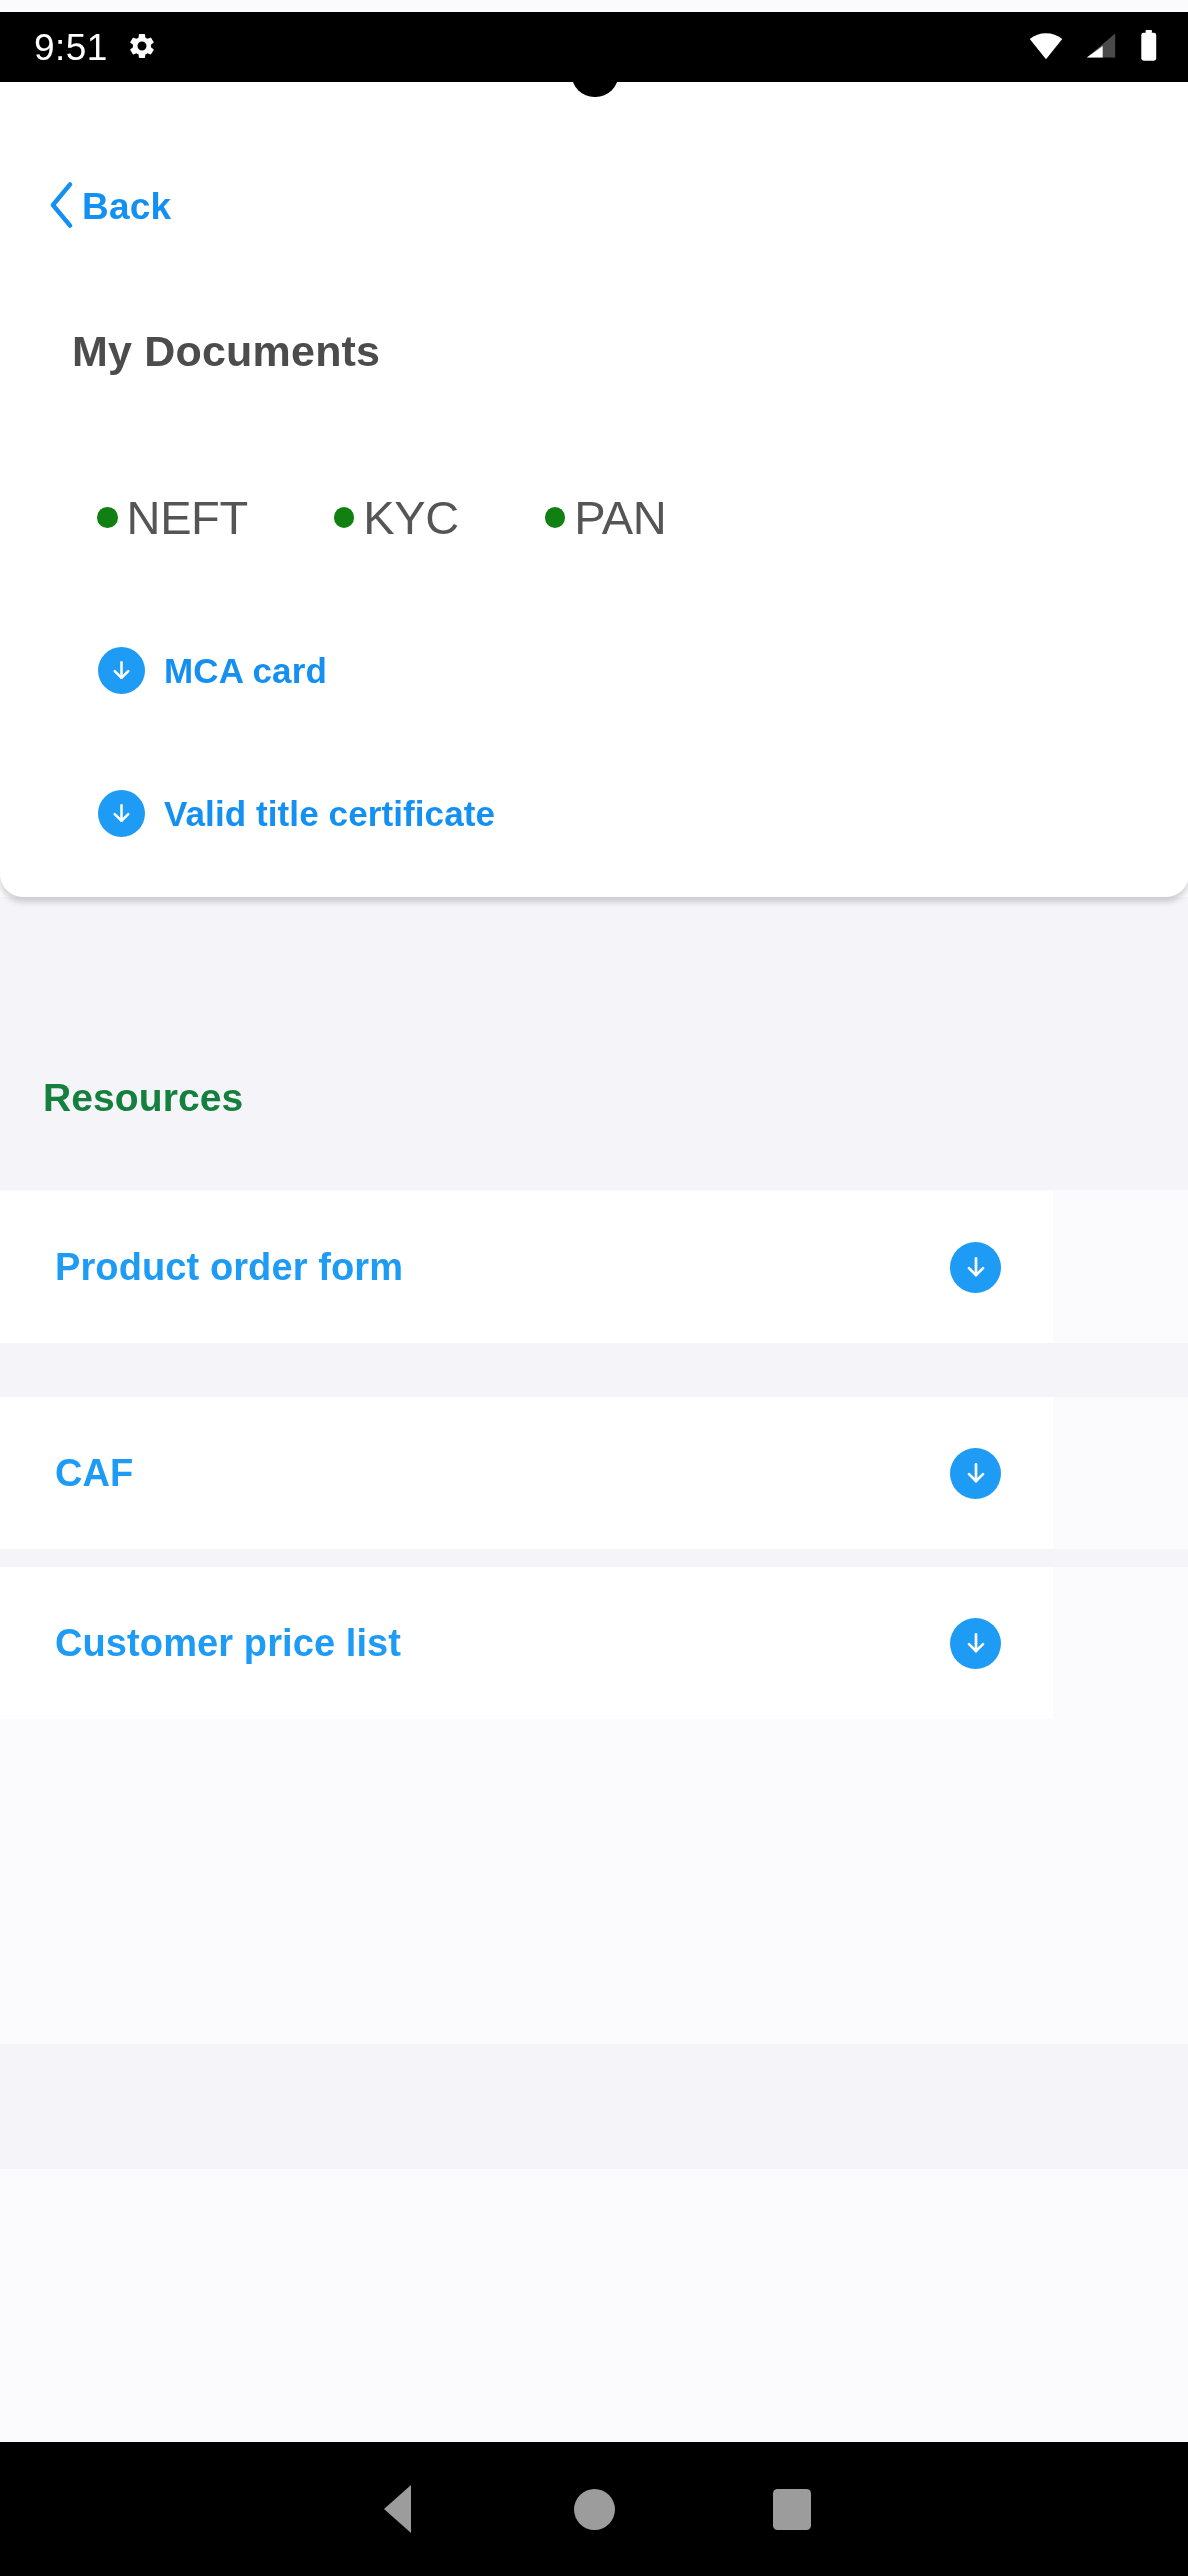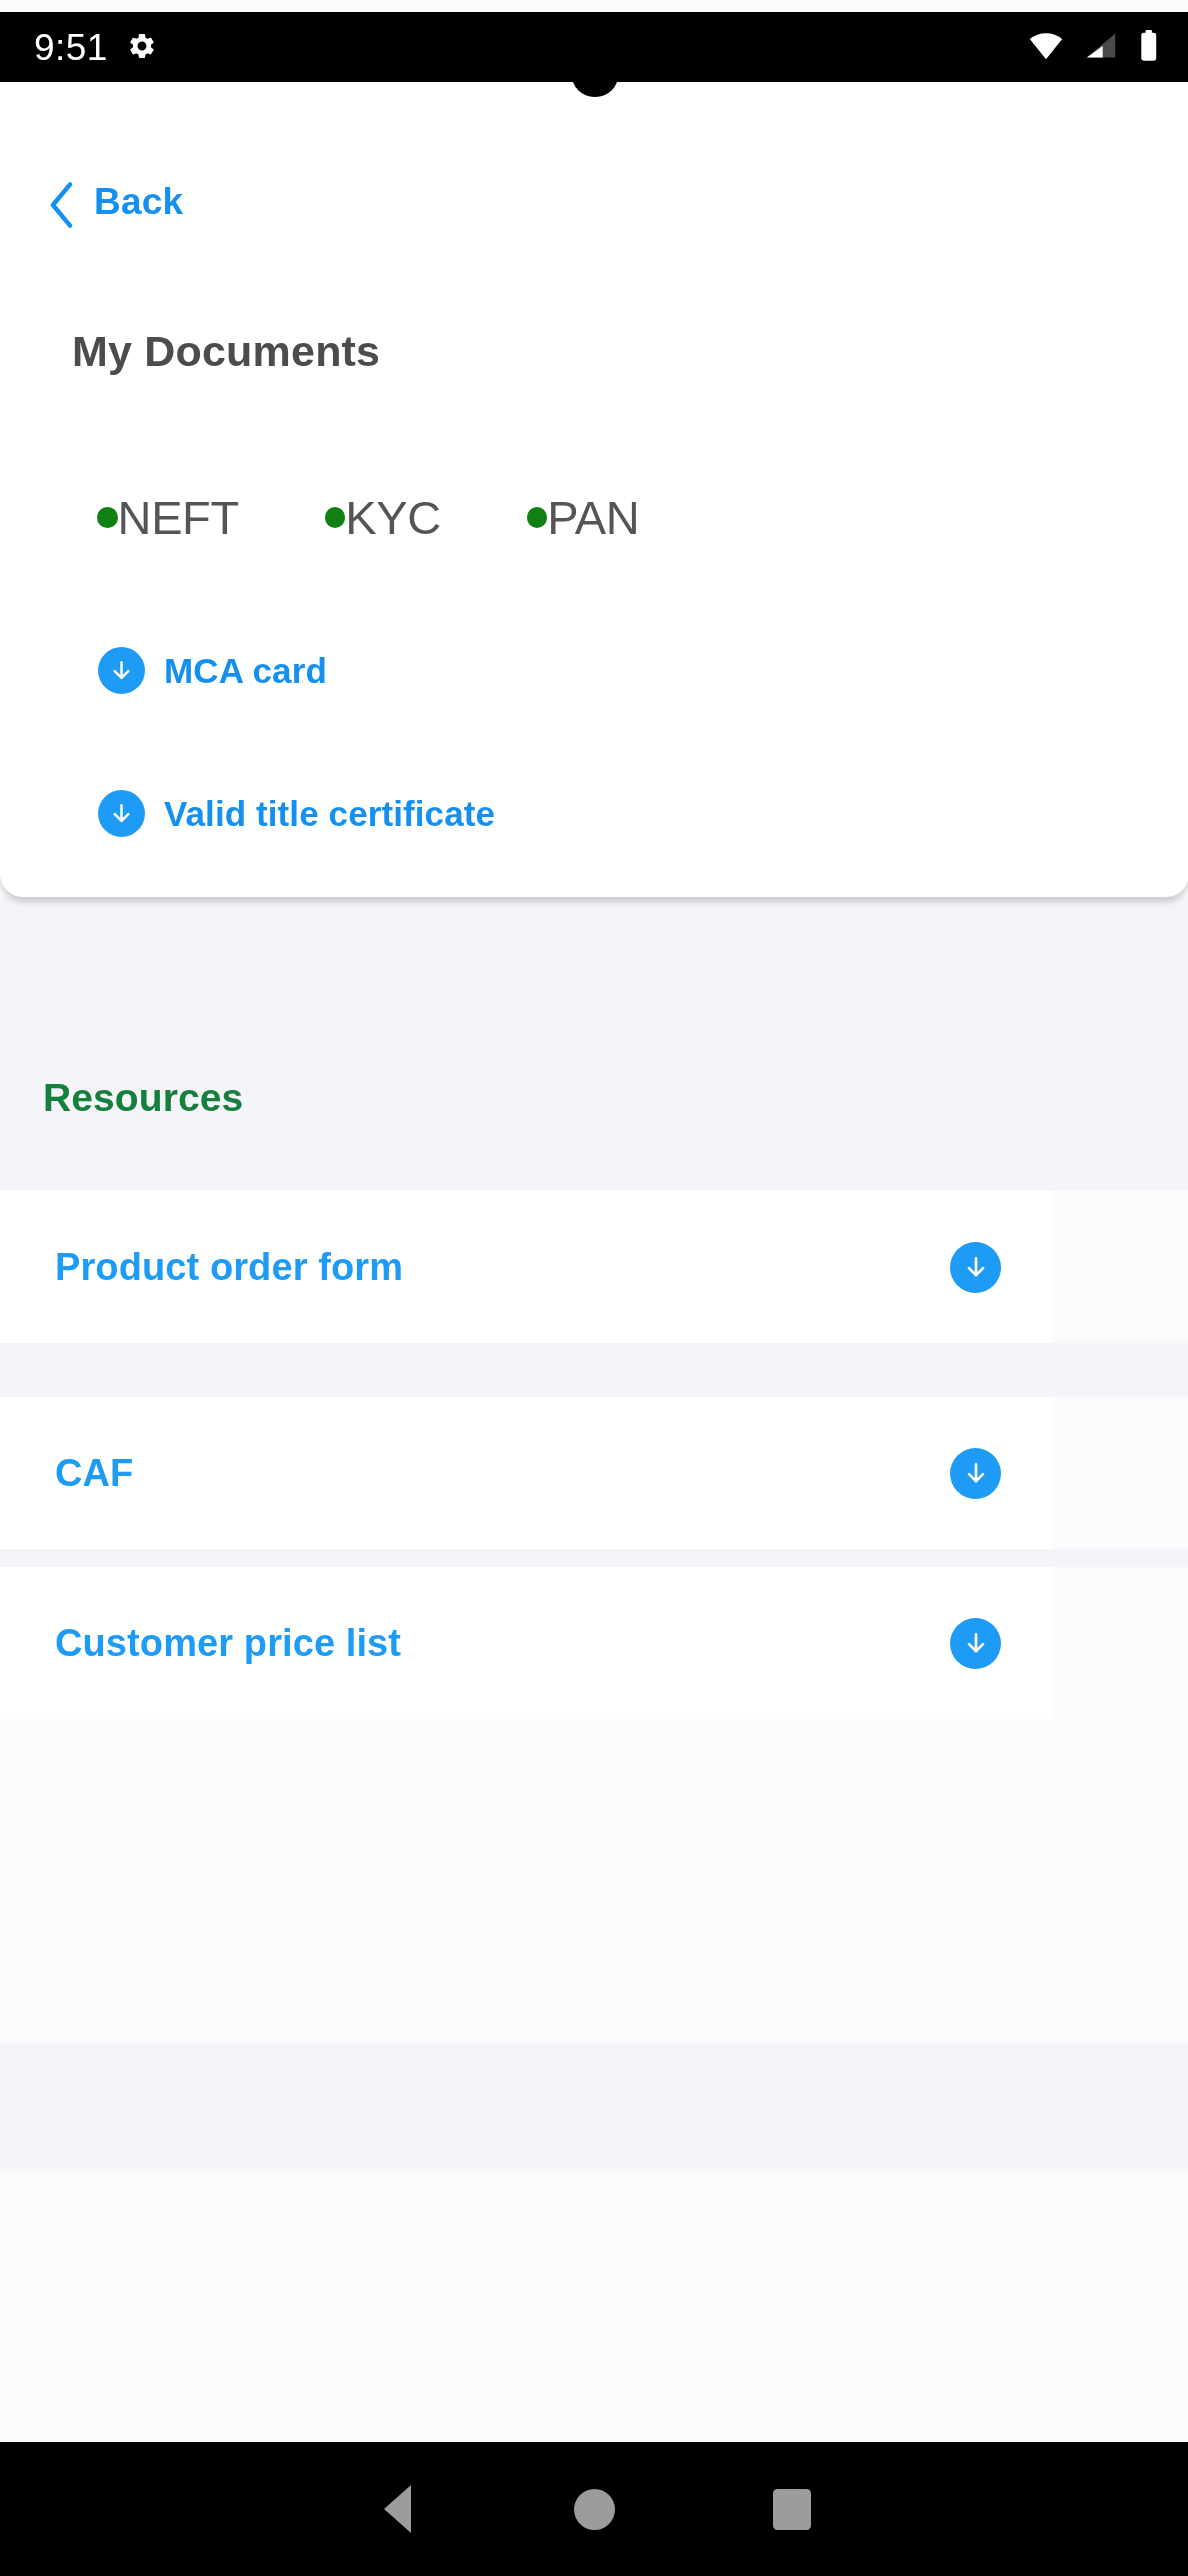--- a/index.html
+++ b/index.html
@@ -29,39 +29,39 @@
   
   .card{
     position:absolute; top:70px; left:0; width:1189px; height:827px;
     background:#fff;
     border-bottom-left-radius:23px; border-bottom-right-radius:23px;
     box-shadow:0 4.5px 6.3px rgba(0,0,0,.17);
     z-index:10;
   }
   .back-btn{
     position:absolute; top:111px; left:47px;
-    display:flex; gap:18px;
+    display:flex; align-items:center; gap:6px;
     color:#1390f2; cursor:pointer;
   }
   .chev{ display:block; }
   .back-label{ font-size:37px; font-weight:700; letter-spacing:0.2px; }
 
   .page-title{
     position:absolute; top:257px; left:72px;
     font-size:43px; font-weight:700; color:#4c4c4c; letter-spacing:0.2px;
   }
 
   .status-row{
     position:absolute; top:420px; left:97px;
     display:flex; align-items:center;
   }
   .status-item{ display:flex; align-items:center; }
   .status-item + .status-item{ margin-left:86px; }
   .dot{ width:20.6px; height:20.6px; border-radius:50%; background:#118012; flex:none; }
-  .status-label{ font-size:47px; font-weight:400; color:#555; margin-left:0; letter-spacing:-0.4px; }
+  .status-label{ font-size:47px; font-weight:400; color:#555; margin-left:9px; letter-spacing:-0.4px; }
 
   .dl-link{
     position:absolute; left:98px;
     display:flex; align-items:center; gap:19px; cursor:pointer;
   }
   .dl-link.l1{ top:577px; }
   .dl-link.l2{ top:720px; }
   .dl-circle{
     width:47px; height:47px; border-radius:50%;
     background:#1e9bf5; flex:none;

